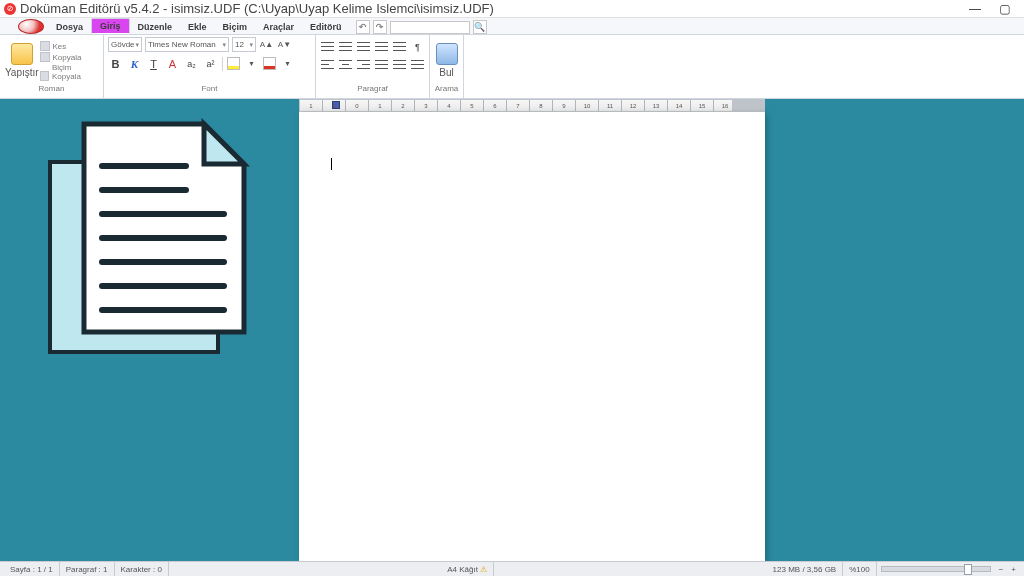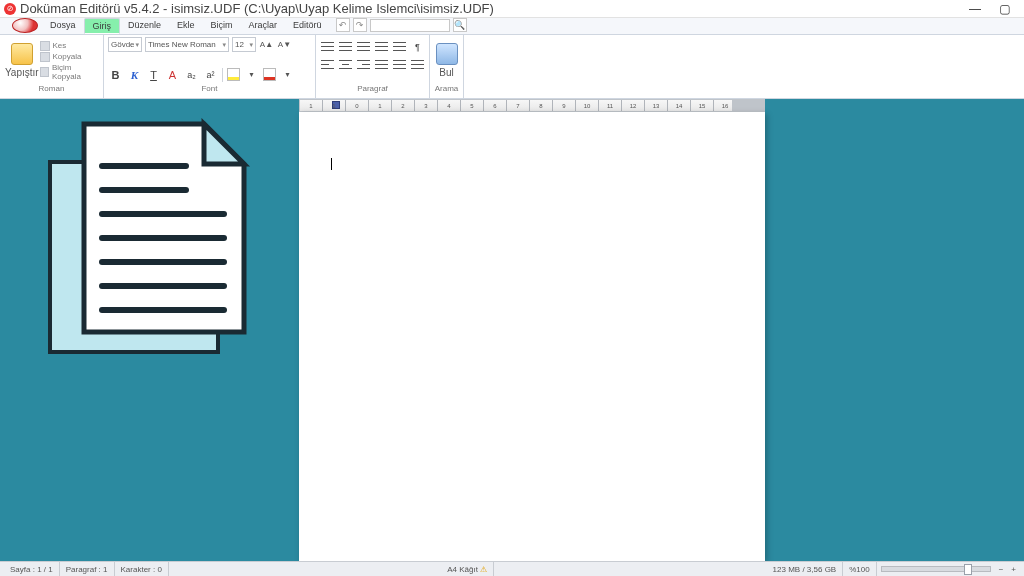--- a/index.html
+++ b/index.html
@@ -14,37 +14,37 @@
   body{display:flex;flex-direction:column;width:1024px;height:576px;overflow:hidden;background:#fff;}
 
   
   .titlebar{height:18px;background:#fff;border-bottom:1px solid #e2e2e2;display:flex;align-items:center;padding:0 4px;}
   .titlebar .tico{width:12px;height:12px;border-radius:50%;background:#e33;margin-right:4px;display:flex;align-items:center;justify-content:center;color:#fff;font-size:8px;}
   .titlebar .title{font-size:13px;color:#444;}
   .titlebar .spacer{flex:1;}
   .winbtn{width:30px;text-align:center;font-size:12px;color:#333;cursor:default;}
 
   
-  .menubar{height:17px;background:var(--ribbon-bg);border-bottom:1px solid var(--ribbon-border);display:flex;align-items:flex-start;padding-left:12px;}
+  .menubar{height:17px;background:var(--ribbon-bg);border-bottom:1px solid var(--ribbon-border);display:flex;align-items:flex-end;padding-left:18px;font-weight:bold;}
   .appbtn{width:26px;height:15px;background:radial-gradient(circle at 30% 30%,#fff,#f2c0c0 40%,#d33 70%);border:1px solid #b22;border-radius:50%;margin-right:4px;}
   .menutab{padding:2px 8px;font-size:9px;color:#3b3b3b;cursor:default;}
-  .menutab.active{background:#86efac;border:1px solid var(--ribbon-border);border-bottom-color:#fff;border-radius:2px 2px 0 0;}
+  .menutab.active{background:#d946ef;border:1px solid var(--ribbon-border);border-bottom-color:#fff;border-radius:2px 2px 0 0;}
   .qat{margin-left:6px;display:flex;align-items:center;gap:3px;}
   .qat .q{width:14px;height:14px;border:1px solid #c8c8c8;background:#fff;font-size:9px;display:flex;align-items:center;justify-content:center;color:#888;}
   .qat .srch{width:80px;height:13px;border:1px solid #c8c8c8;background:#fff;}
 
   
   .ribbon{height:64px;background:#fff;border-bottom:1px solid var(--ribbon-border);display:flex;}
   .group{border-right:1px solid var(--ribbon-border);display:flex;flex-direction:column;padding:2px 4px;}
   .group .body{flex:1;display:flex;align-items:center;}
   .group .label{height:12px;text-align:center;font-size:8px;color:#777;}
   .bigbtn{display:flex;flex-direction:column;align-items:center;justify-content:center;width:38px;font-size:10px;color:#555;}
   .bigbtn .ic{width:22px;height:22px;border:1px solid #d0a030;background:linear-gradient(#ffe9a0,#f7c34a);border-radius:3px;margin-bottom:2px;}
   .vlist{display:flex;flex-direction:column;gap:1px;font-size:8px;color:#7a7a7a;}
-  .vlist .row{display:flex;align-items:center;gap:3px;}
+  .vlist .row{display:flex;align-items:flex-end;gap:3px;}
   .vlist .row .ic{width:10px;height:10px;background:#d9dde3;border:1px solid #bfc4cc;}
   .combo{height:15px;border:1px solid #c5cad2;background:#fff;font-size:8px;padding:0 2px;display:flex;align-items:center;justify-content:space-between;color:#555;}
   .combo .arr{font-size:7px;color:#888;}
   .toolrow{display:flex;align-items:center;gap:4px;margin-top:2px;}
   .tbtn{width:15px;height:15px;display:flex;align-items:center;justify-content:center;font-size:11px;color:#444;}
   .tbtn.small{font-size:9px;}
   .tbtn.sup{font-size:8px;color:#555;}
   .colorbox{width:13px;height:13px;border:1px solid #bbb;display:flex;align-items:flex-end;justify-content:center;}
   .colorbox .bar{width:100%;height:3px;}
   .pararow{display:flex;align-items:center;gap:3px;}
@@ -118,21 +118,21 @@
         <div class="row">
             <div class="ic"></div>
             <span>Biçim Kopyala</span>
           </div>
       </div>
     </div>
     <div class="label">Roman</div>
   </div>
 
   <div class="group" style="width:212px">
-    <div class="body" style="flex-direction:column;align-items:flex-start;gap:13px;">
+    <div class="body" style="flex-direction:column;align-items:flex-start;gap:2px;">
       <div style="display:flex;gap:3px;">
         <div class="combo" style="width:34px">
             <span>Gövde</span>
             <span class="arr">▾</span>
           </div>
         <div class="combo" style="width:84px">
             <span>Times New Roman</span>
             <span class="arr">▾</span>
           </div>
         <div class="combo" style="width:24px">

